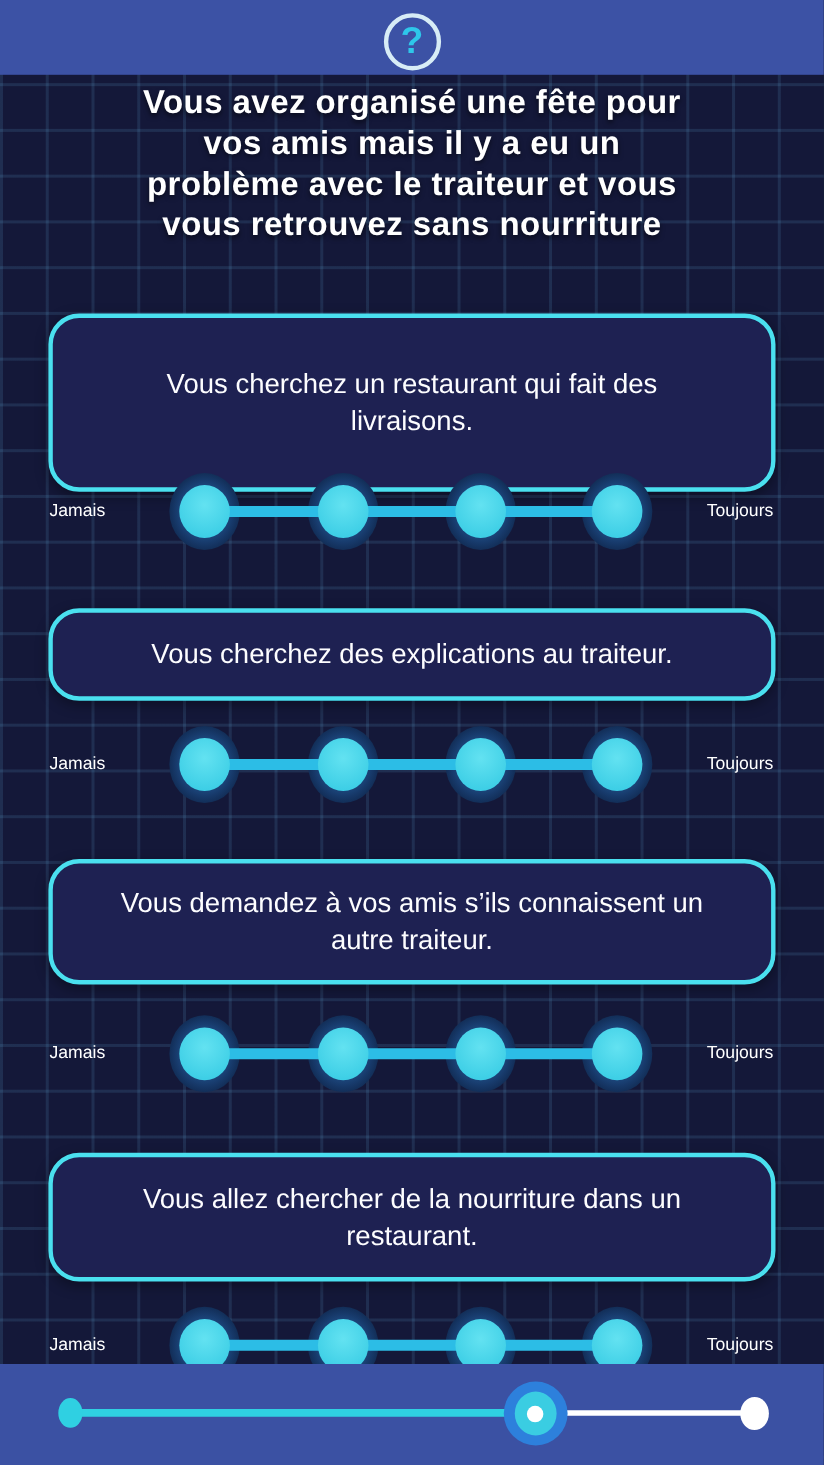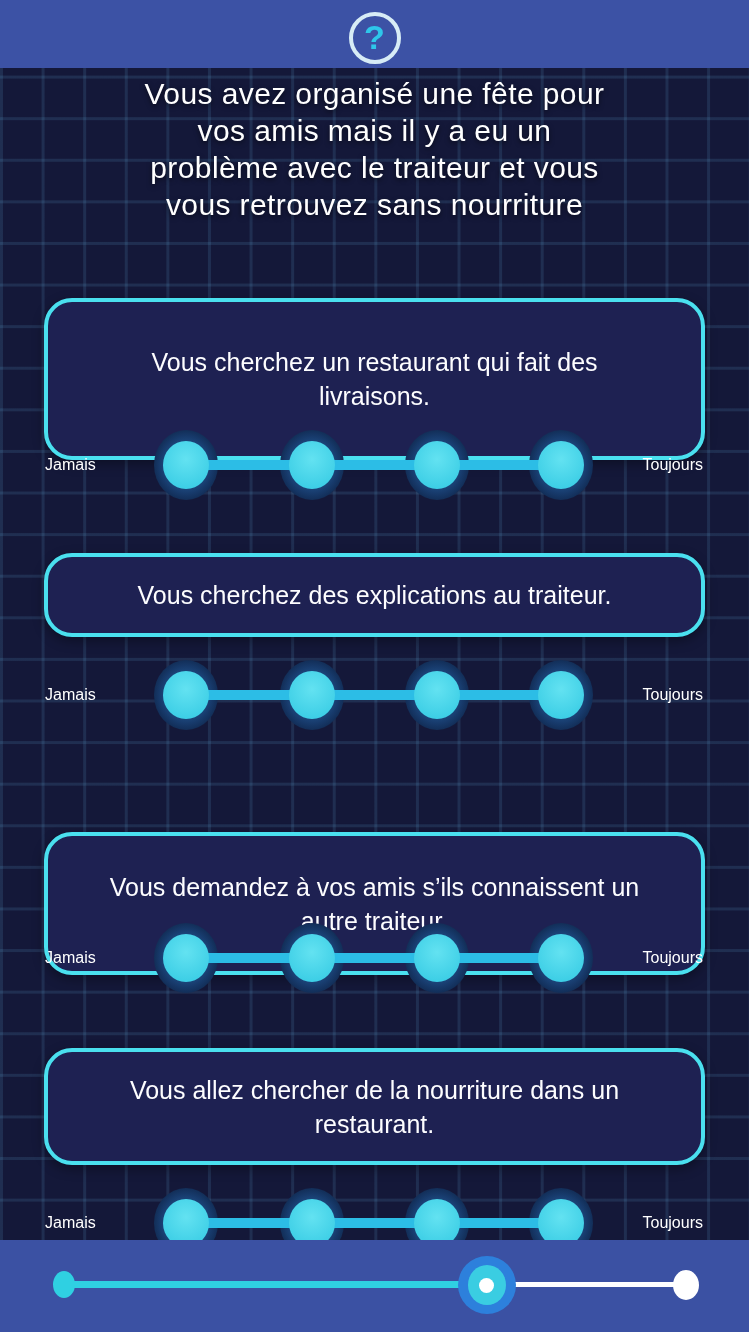--- a/index.html
+++ b/index.html
@@ -28,40 +28,40 @@
   }
   .help-mark {
     color: var(--help-accent, #2ec7ea);
     font-size:34px; font-weight:700; line-height:1; transform:translateY(-1px);
   }
 
   
   .page-title {
     position:absolute; top:75px; left:34px; right:34px;
     text-align:center; color:#ffffff;
-    font-size:30px; line-height:37px; font-weight:400; letter-spacing:0.4px;
+    font-size:30px; line-height:37px; font-weight:700; letter-spacing:0.4px;
     white-space:pre-line;
     text-shadow:0 2px 5px rgba(0,0,0,0.55);
   }
 
   
   .card {
     position:absolute; left:44px; width:661px; box-sizing:border-box;
     background: var(--card-background, #1e2152);
     border:4px solid var(--card-border, #4ae0ef);
     border-radius:28px;
     display:flex; align-items:center; justify-content:center;
     box-shadow: 0 4px 12px rgba(0,0,0,0.35);
   }
   .card-text {
     color:#fdfdff; font-size:25px; line-height:34px; text-align:center;
     white-space:pre-line; padding:0 18px;
   }
-  .c1{top:298px;height:162px} .c2{top:553px;height:84px}
-  .c3{top:832px;height:143px} .c4{top:1048px;height:117px}
+  .c1{top:285px;height:162px} .c2{top:553px;height:84px}
+  .c3{top:781px;height:114px} .c4{top:1048px;height:117px}
 
   
   .rating { position:absolute; left:44px; width:660px; height:70px; }
   .r1{top:430px} .r2{top:660px} .r3{top:923px} .r4{top:1188px}
   .scale-label {
     position:absolute; top:0; height:70px; line-height:70px;
     color:#ffffff; font-size:16px;
   }
   .scale-label.left{ left:1px } .scale-label.right{ right:1px }
   .track {

